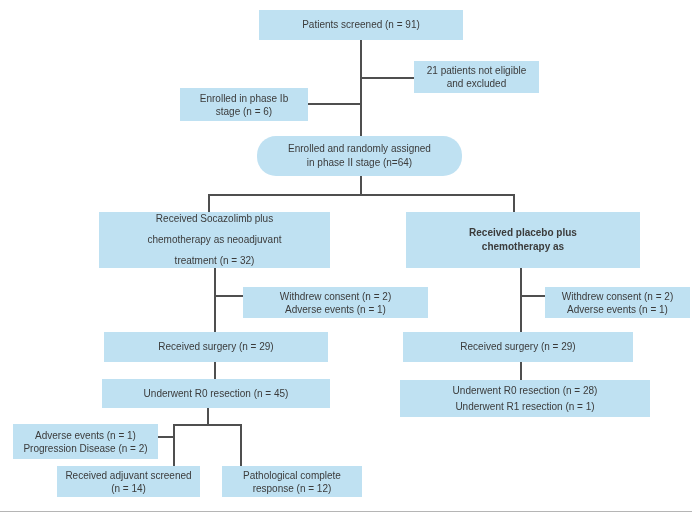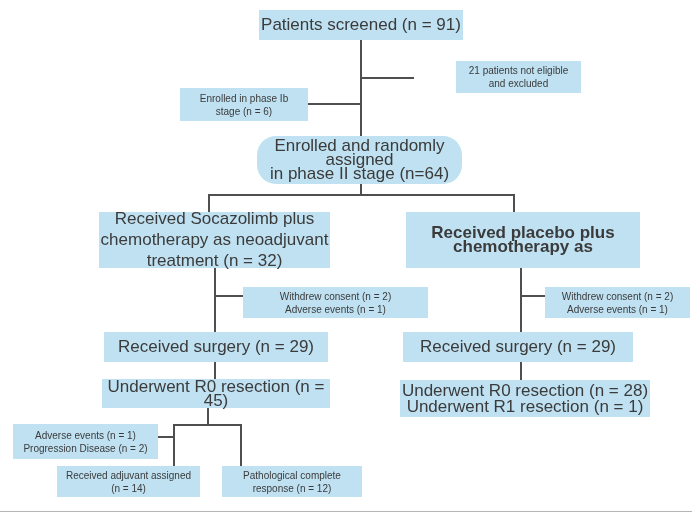--- a/index.html
+++ b/index.html
@@ -20,38 +20,38 @@
   }
   .box {
     position: absolute;
     background: var(--box-fill);
     color: var(--text-color);
     display: flex;
     flex-direction: column;
     justify-content: center;
     align-items: center;
     text-align: center;
-    font-size: 17px;
+    font-size: 10px;
     line-height: 14px;
   }
   .box.small { font-size: 10px; line-height: 13px; }
   .ln { position: absolute; background: var(--line-color); }
 
   
   #b-screened      { left:259px; top:10px;  width:204px; height:30px; }
-  #b-randomized    { left:257px; top:136px; width:205px; height:48px;border-radius:19px; }
+  #b-randomized    { left:257px; top:136px; width:205px; height:40px;border-radius:19px; }
   #b-soca          { left:99px;  top:212px; width:231px; height:56px;justify-content:space-between; }
   #b-placebo       { left:406px; top:212px; width:234px; height:56px;font-weight:bold; }
   #b-surgery-left  { left:104px; top:332px; width:224px; height:30px; }
   #b-surgery-right { left:403px; top:332px; width:230px; height:30px; }
   #b-r0-left       { left:102px; top:379px; width:228px; height:29px; }
   #b-r0r1-right    { left:400px; top:380px; width:250px; height:37px; line-height:16px; }
 
   
-  #b-not-eligible   { left:414px; top:61px;  width:125px; height:32px;margin-left:42px; }
+  #b-not-eligible   { left:414px; top:61px;  width:125px; height:32px; }
   #b-phase-ib       { left:180px; top:88px;  width:128px; height:33px; }
   #b-withdrew-left  { left:243px; top:287px; width:185px; height:31px; }
   #b-withdrew-right { left:545px; top:287px; width:145px; height:31px; }
   #b-adverse-prog   { left:13px;  top:424px; width:145px; height:35px; }
   #b-adjuvant       { left:57px;  top:466px; width:143px; height:31px; }
   #b-pcr            { left:222px; top:466px; width:140px; height:31px; }
 
   
   #c-v1   { left:360px; top:40px;  width:1.5px; height:96px; }
   #c-h-ne { left:361px; top:77px;  width:53px;  height:1.5px; }
@@ -155,21 +155,21 @@
     <span>Underwent R0 resection (n = 28)</span>
     <span>Underwent R1 resection (n = 1)</span>
   </div>
 
   <div class="box small" id="b-adverse-prog">
     <span>Adverse events (n = 1)</span>
     <span>Progression Disease (n = 2)</span>
   </div>
 
   <div class="box small" id="b-adjuvant">
-    <span>Received adjuvant assigned</span>
+    <span>Received adjuvant screened</span>
     <span>(n = 14)</span>
   </div>
 
   <div class="box small" id="b-pcr">
     <span>Pathological complete</span>
     <span>response (n = 12)</span>
   </div>
 
 </div>
 

